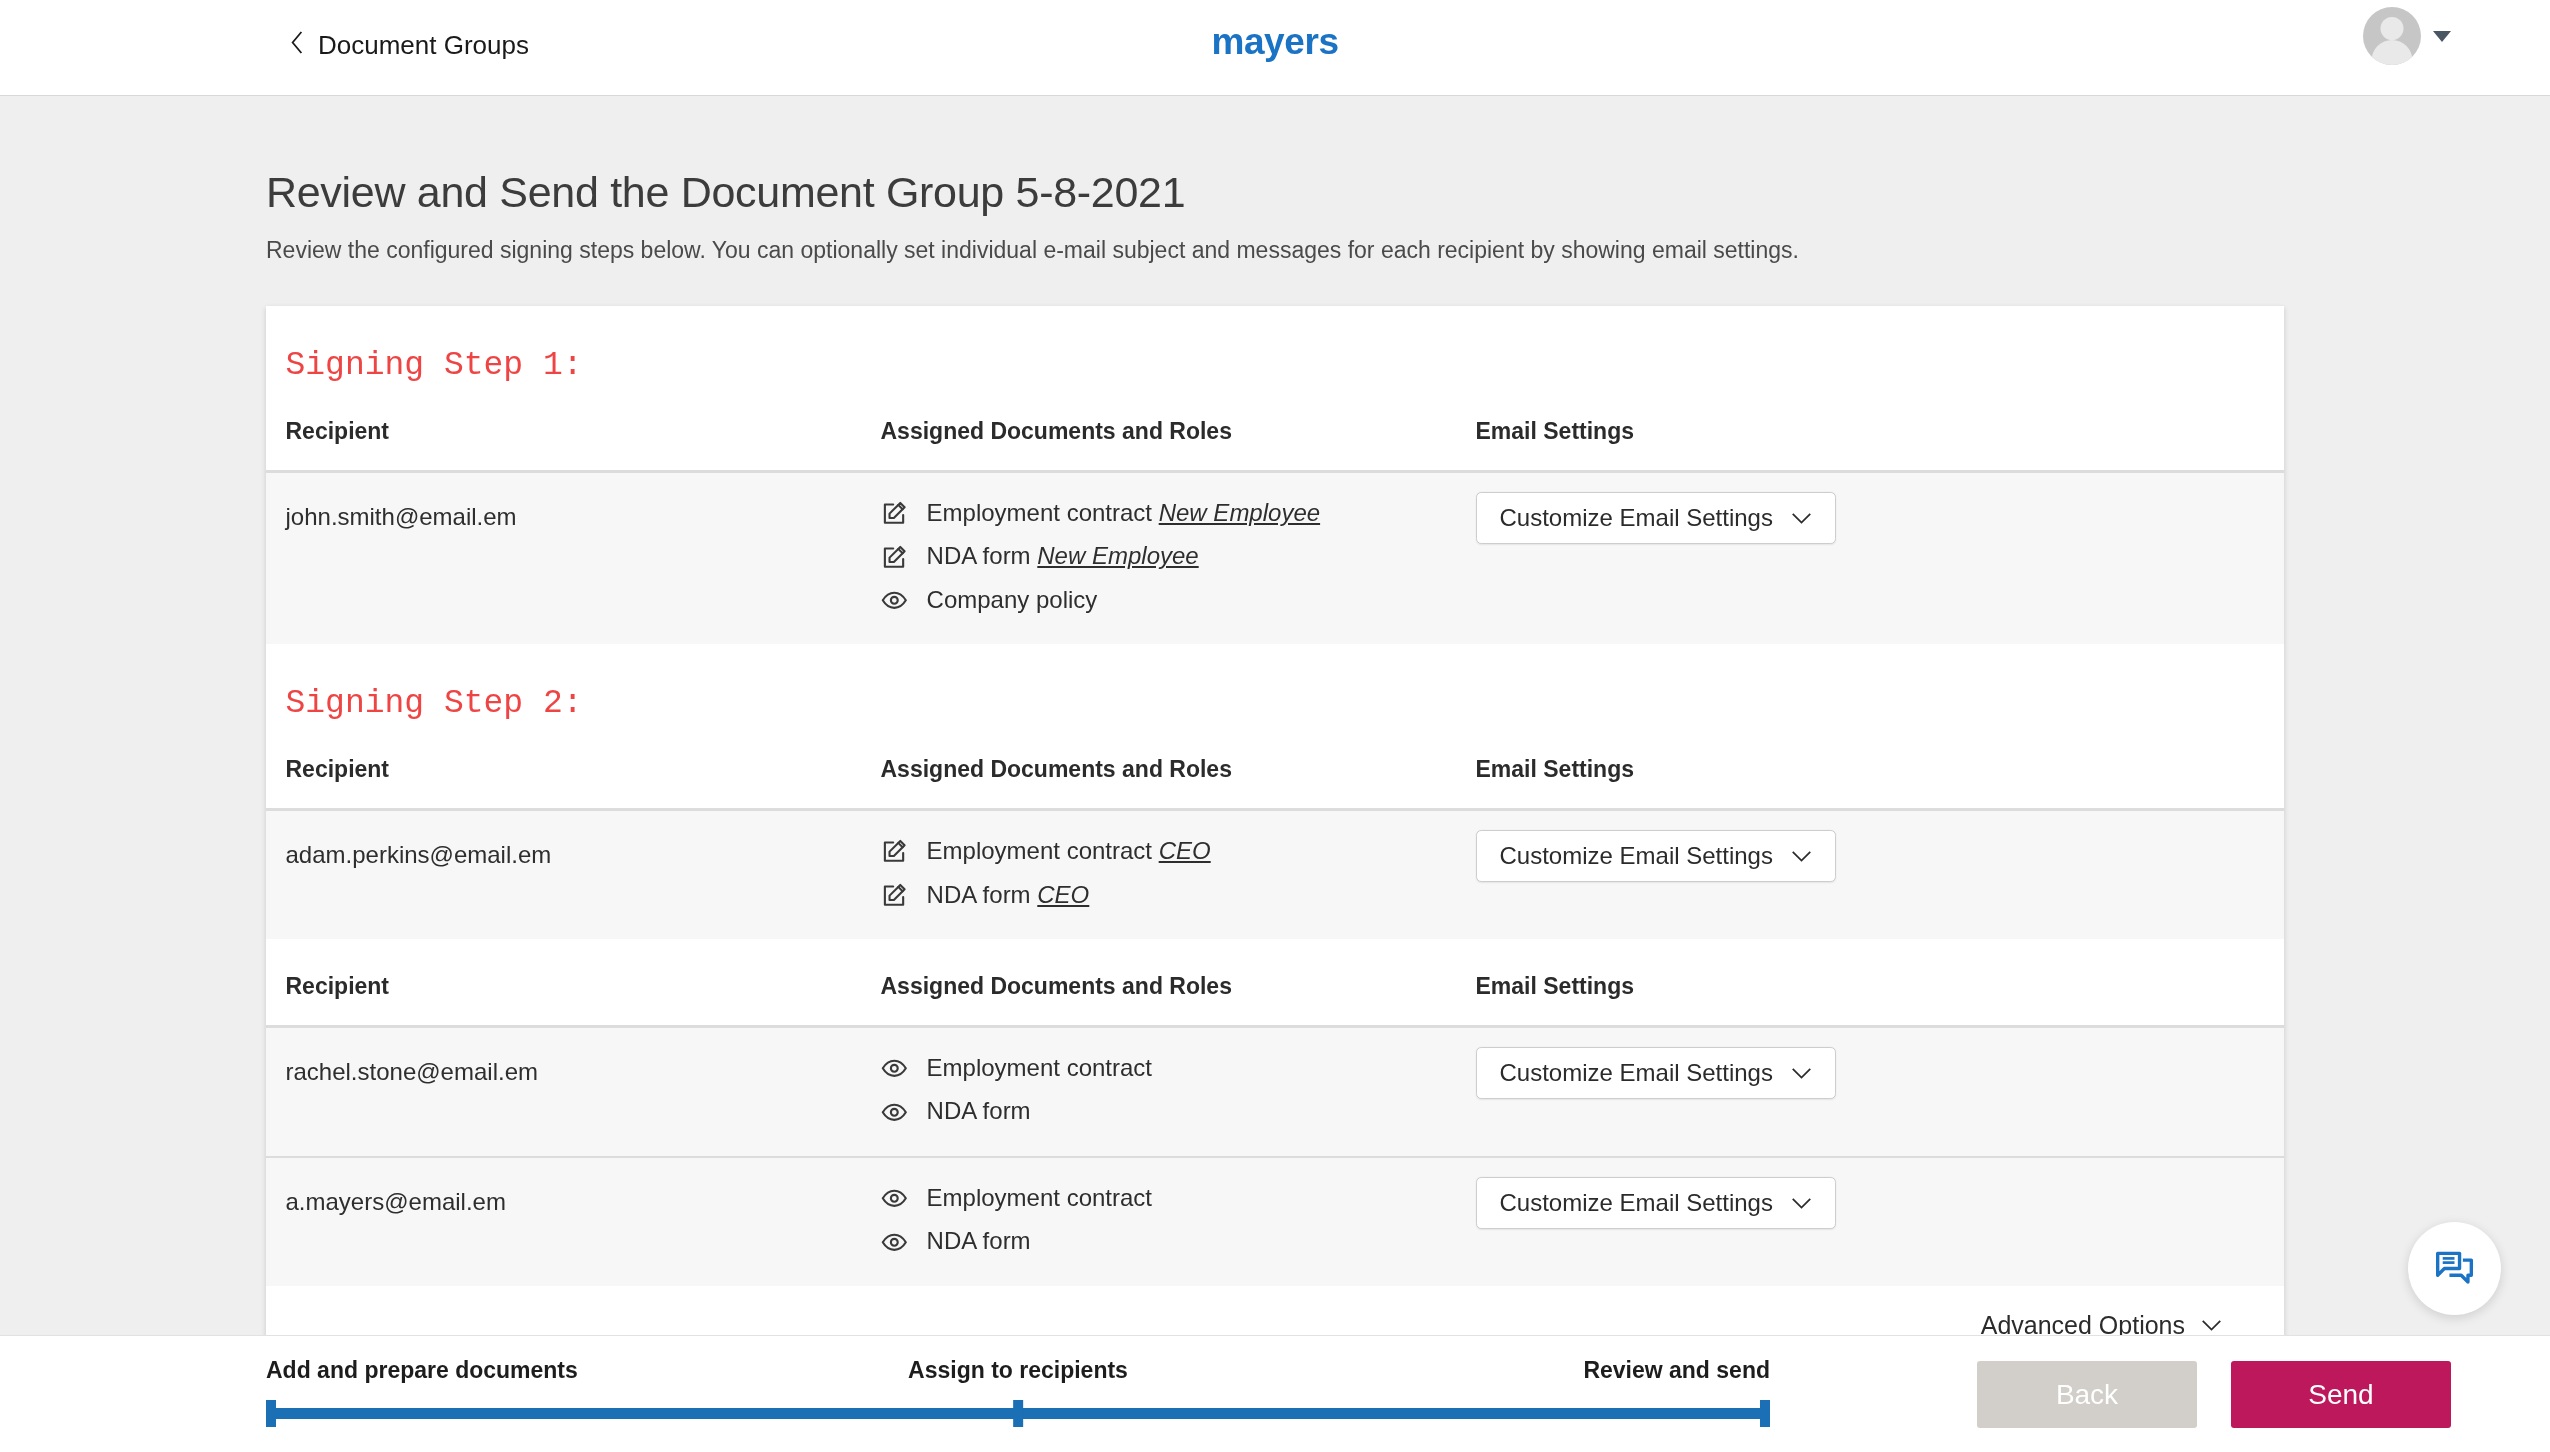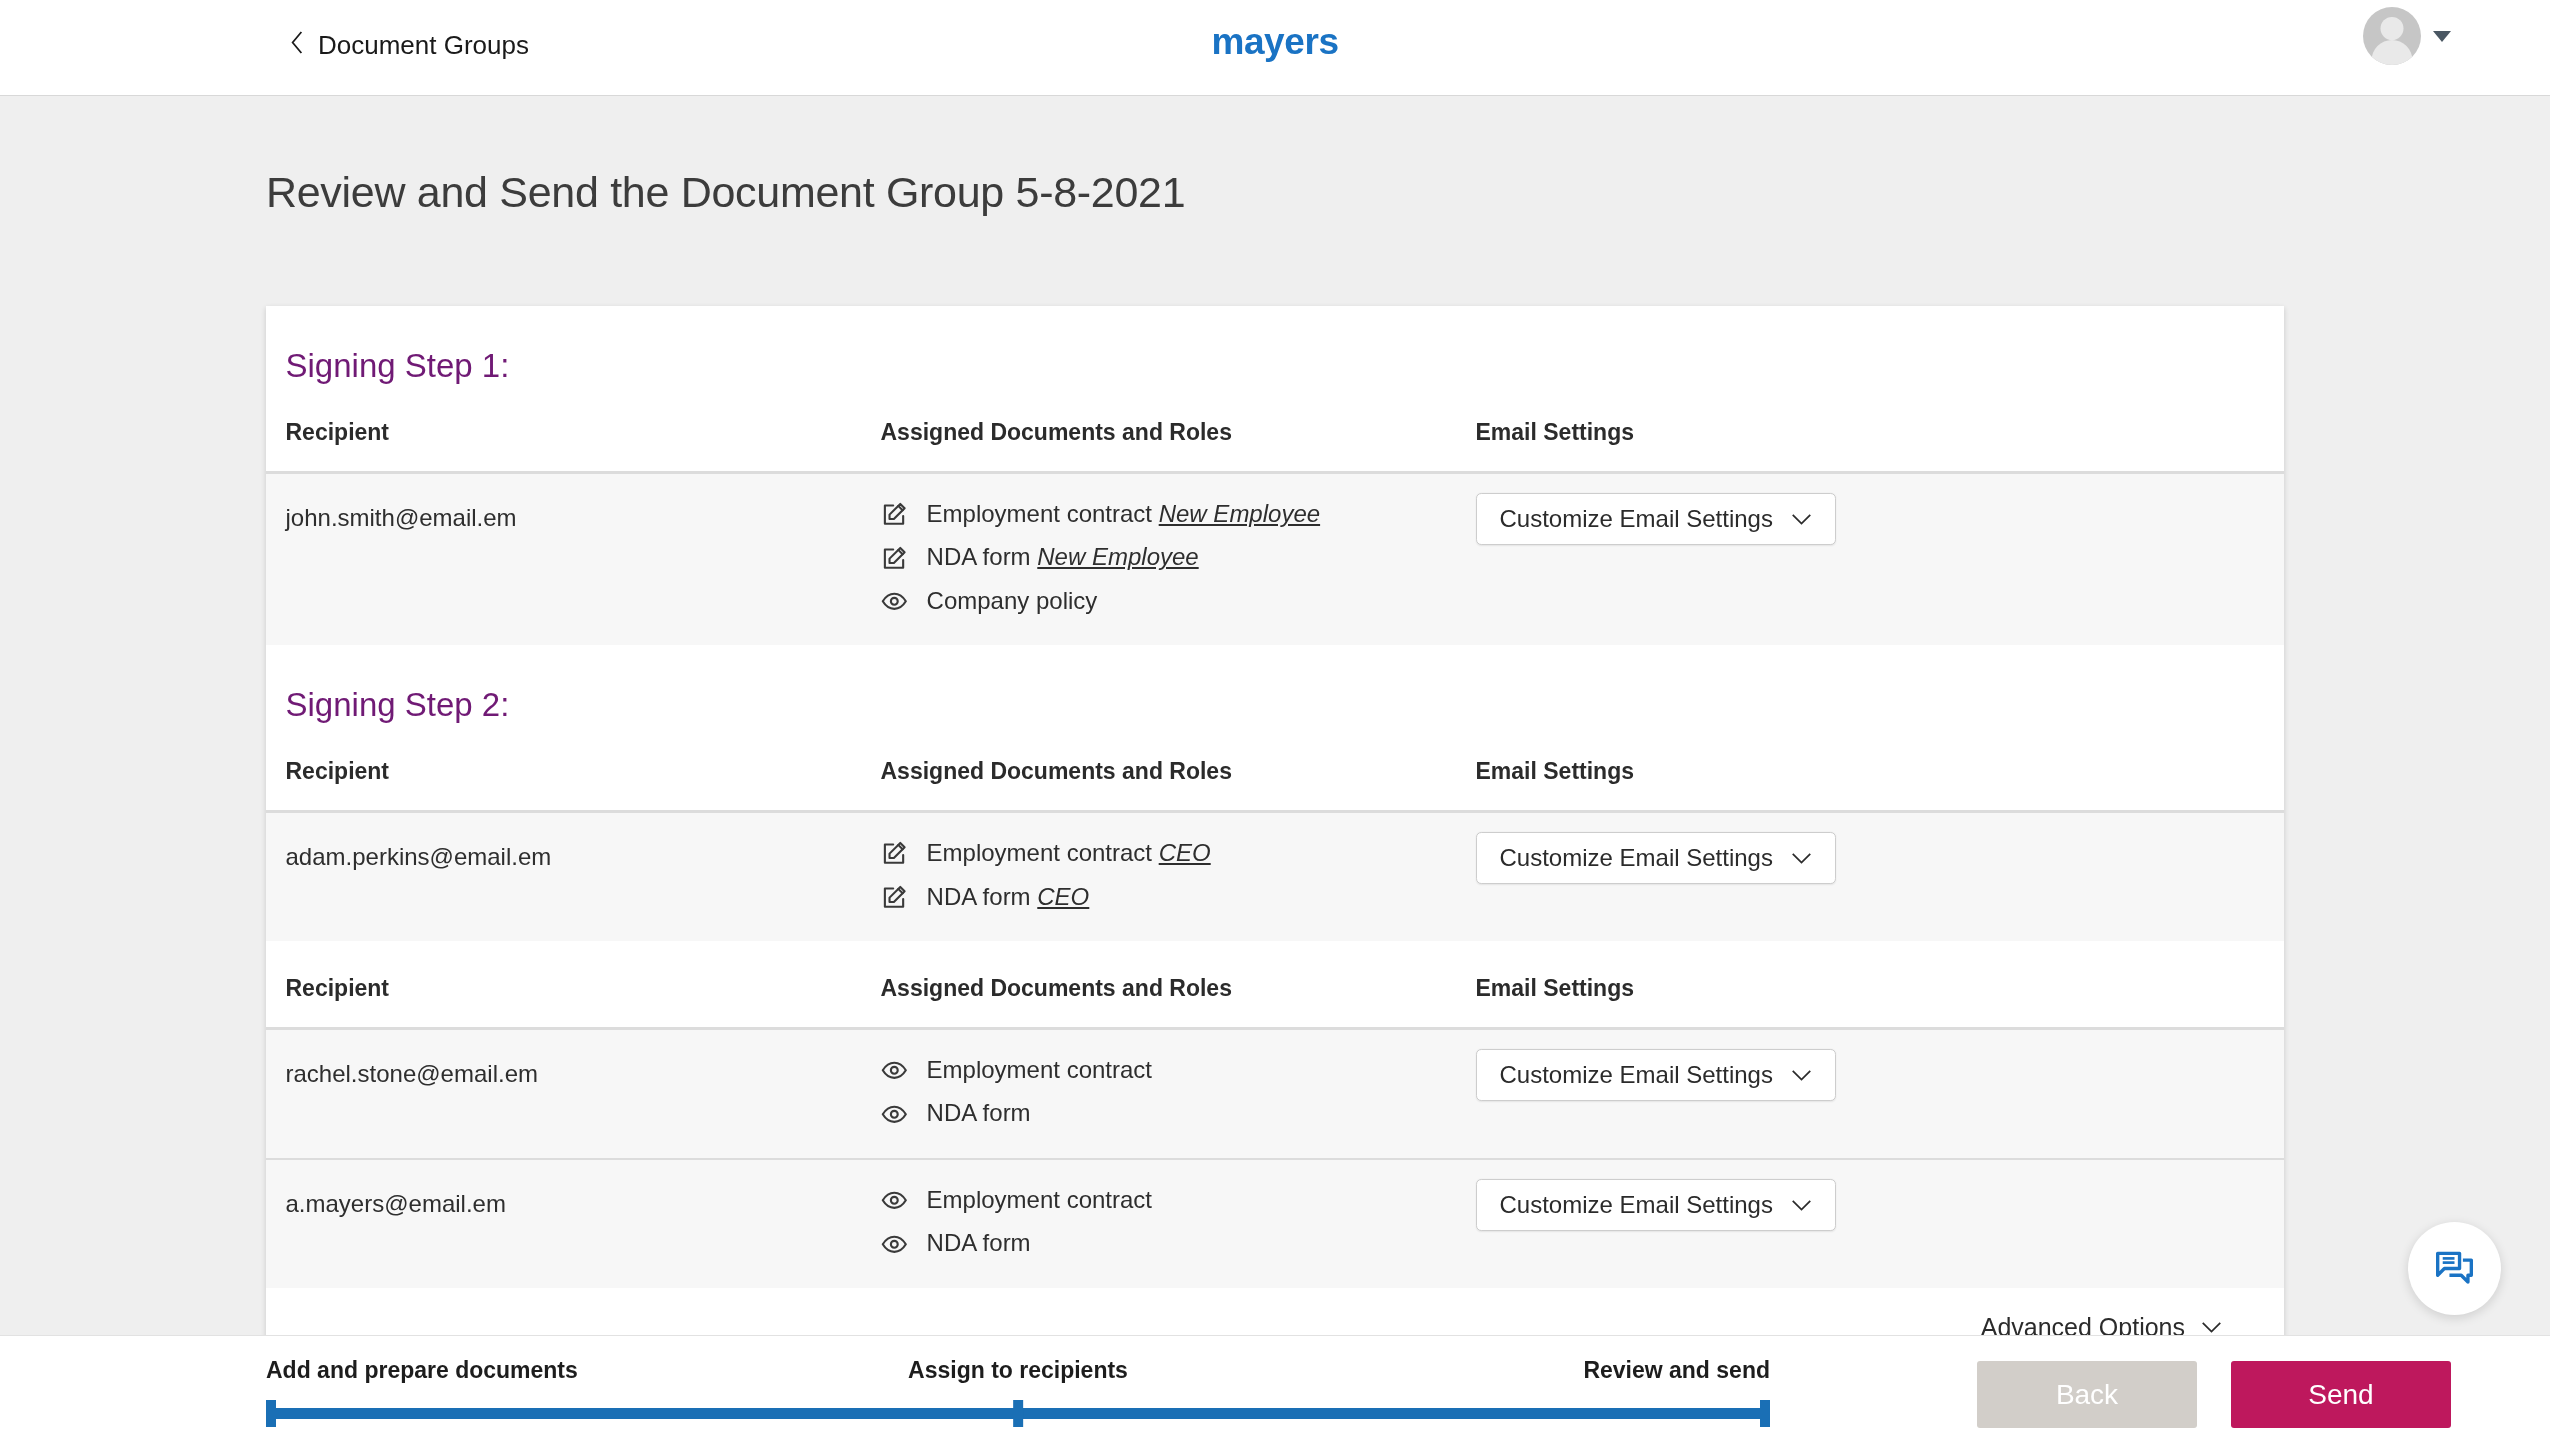--- a/index.html
+++ b/index.html
@@ -112,23 +112,24 @@
   .card {
     position: absolute;
     left: 266px;
     top: 306px;
     width: 2018px;
     background: #ffffff;
     box-shadow: 0 1.8px 5.3px rgba(0,0,0,0.16);
   }
   .step-title {
     font-size: 33px;
-    color: #701a75;
+    color: #ef4444;
     padding: 41px 0 0 19.5px;
     font-weight: normal;
+    font-family: Liberation Mono, monospace;
   }
   .tbl {
     width: 100%;
     border-collapse: collapse;
     margin-top: 10.6px;
     table-layout: fixed;
   }
   .tbl col.c1 { width: 595px; }
   .tbl col.c2 { width: 595px; }
   .tbl col.c3 { width: 828px; }
@@ -309,20 +310,21 @@
   </div>
   <div class="brand-logo">mayers</div>
   <div class="avatar-wrap">
     <div class="avatar"></div>
     <div class="caret-down"></div>
   </div>
 </div>
 
 <div class="page-head">
   <h1 class="page-title">Review and Send the Document Group 5-8-2021</h1>
+  <p class="page-sub">Review the configured signing steps below. You can optionally set individual e-mail subject and messages for each recipient by showing email settings.</p>
 </div>
 
 <div class="card">
   <div id="steps-container">
       <div>
         <div class="step-title">Signing Step 1:</div>
         <table class="tbl">
           <colgroup>
             <col class="c1">
             <col class="c2">

